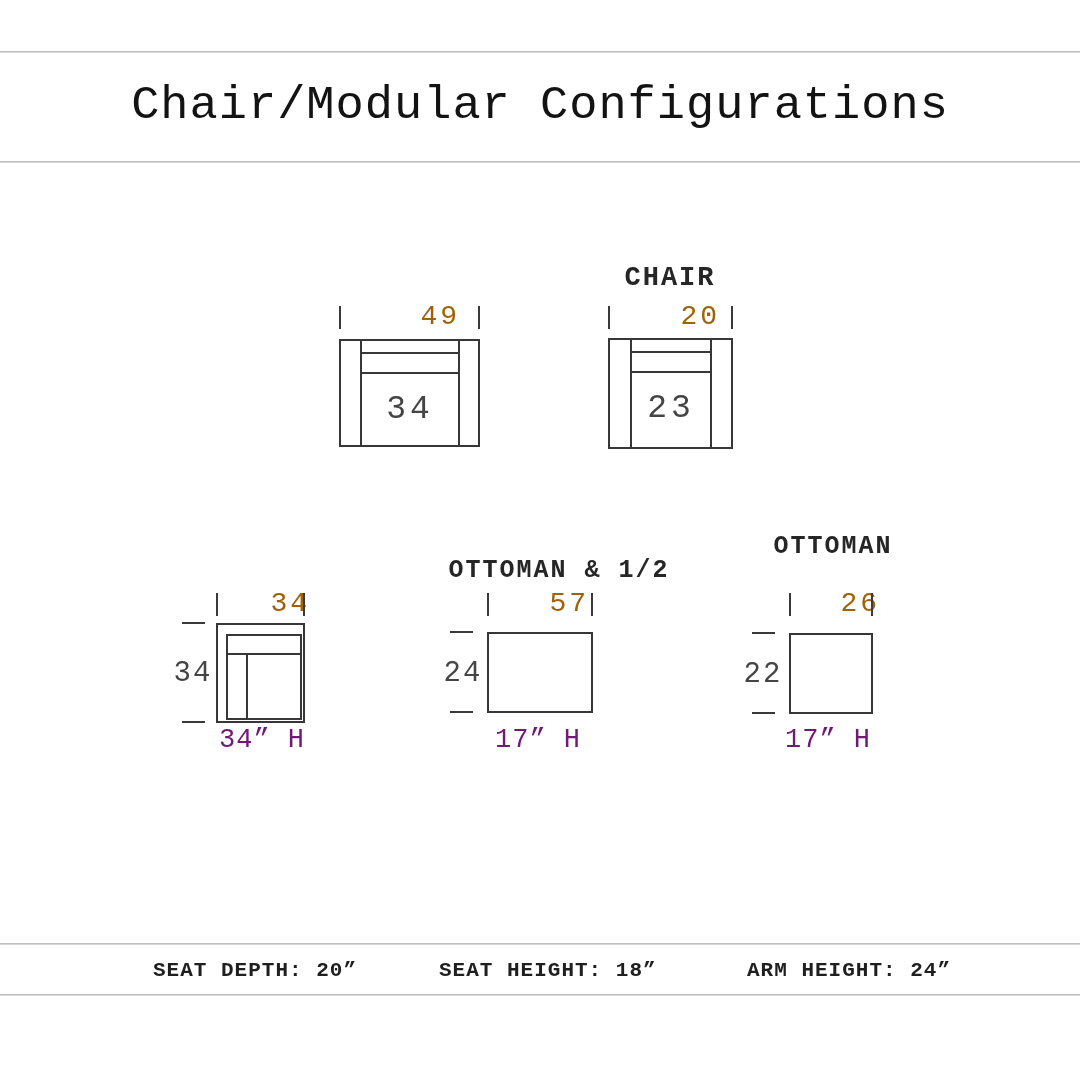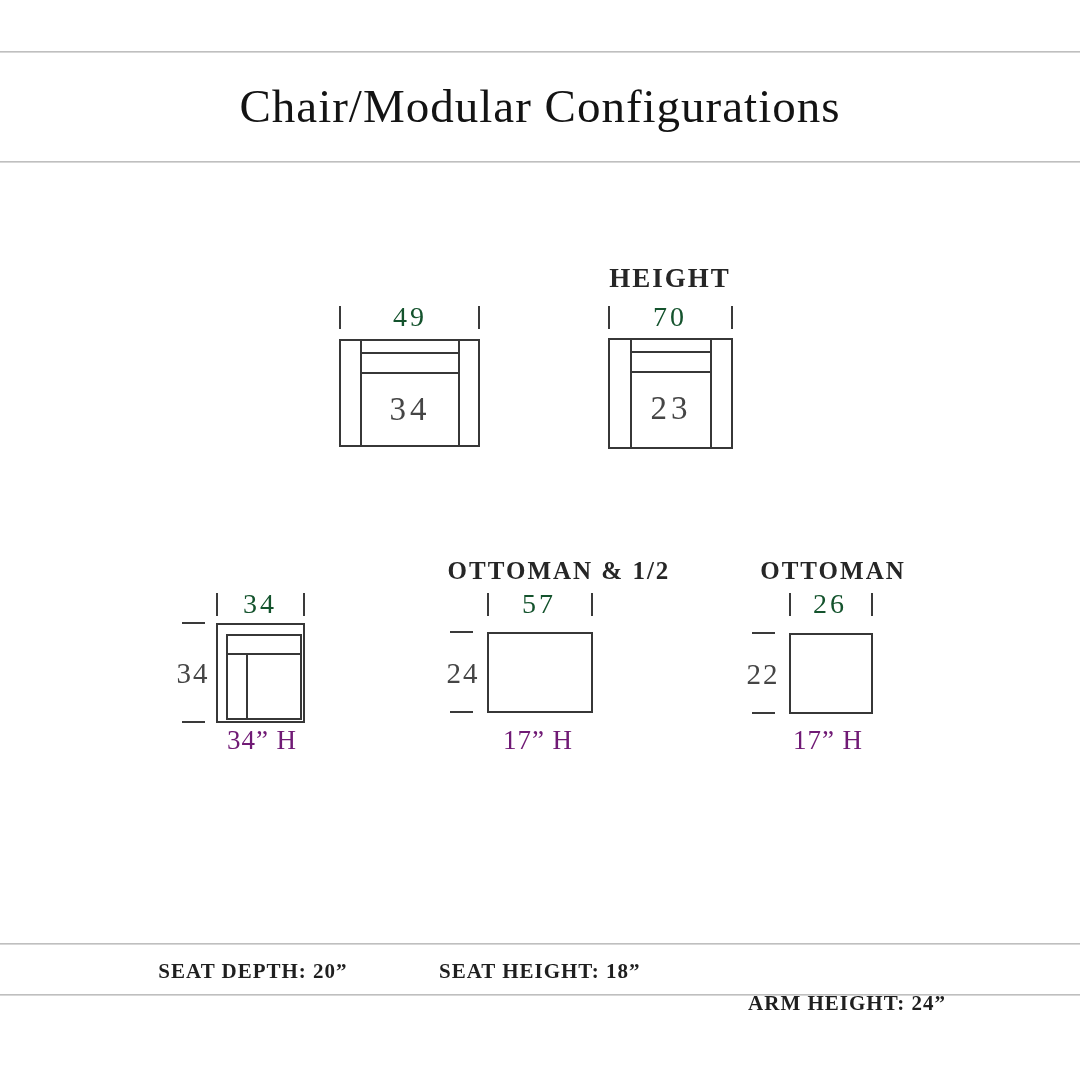--- a/index.html
+++ b/index.html
@@ -1,36 +1,36 @@
 <!DOCTYPE html>
 <html><head>
 <meta charset="utf-8">
 <style>
   html,body { margin:0; padding:0; background:#ffffff; }
   .canvas {
     position:relative; width:1080px; height:1080px; background:#ffffff;
-    font-family:Liberation Serif, serif; overflow:hidden;
+    font-family:Liberation Mono, monospace; overflow:hidden;
   }
   .rule {
     position:absolute; left:0; width:1080px; height:2px;
     background:linear-gradient(#b3b3b3,#e3e3e3);
   }
   .title {
     position:absolute; left:0; top:79px; width:1080px; margin:0;
     text-align:center; font-size:47px; font-weight:400; letter-spacing:1px;
     color:#131313; line-height:54px; white-space:nowrap;
   }
   .mod-label {
     position:absolute; text-align:center; font-weight:700; color:#262626;
     white-space:nowrap;
   }
   .mod-label.row1 { font-size:27px; letter-spacing:2px; line-height:30px; }
   .mod-label.row2 { font-size:25px; letter-spacing:2px; line-height:28px; }
   .dim-num {
-    position:absolute; text-align:center; color:#14532d; font-size:28px;
+    position:absolute; text-align:right; color:#a16207; font-size:28px;
     letter-spacing:3px; line-height:30px; white-space:nowrap;
   }
   .side-num {
     position:absolute; text-align:center; color:#454545; font-size:29px;
     letter-spacing:2px; line-height:31px; white-space:nowrap;
   }
   .seat-num {
     position:absolute; text-align:center; color:#454545; font-size:33px;
     letter-spacing:4px; line-height:33px; white-space:nowrap;
   }
@@ -65,23 +65,23 @@
   <div class="dim-num" style="left:360px;top:302px;width:100px;">49</div>
   <div class="tick-v" style="left:478px;top:306px;"></div>
   <div class="box" style="left:339px;top:339px;width:141px;height:108px;">
     <div class="iline-v" style="left:19px;top:0;bottom:0;"></div>
     <div class="iline-v" style="left:117px;top:0;bottom:0;"></div>
     <div class="iline-h" style="left:21px;width:96px;top:11px;"></div>
     <div class="iline-h" style="left:21px;width:96px;top:31px;"></div>
     <div class="seat-num" style="left:21px;width:96px;top:52px;">34</div>
   </div>
 
-  <div class="mod-label row1" style="left:570px;top:263px;width:200px;">HEIGHT</div>
+  <div class="mod-label row1" style="left:570px;top:263px;width:200px;">CHAIR</div>
   <div class="tick-v" style="left:608px;top:306px;"></div>
-  <div class="dim-num" style="left:620px;top:302px;width:100px;">70</div>
+  <div class="dim-num" style="left:620px;top:302px;width:100px;">20</div>
   <div class="tick-v" style="left:731px;top:306px;"></div>
   <div class="box" style="left:608px;top:338px;width:125px;height:111px;">
     <div class="iline-v" style="left:20px;top:0;bottom:0;"></div>
     <div class="iline-v" style="left:100px;top:0;bottom:0;"></div>
     <div class="iline-h" style="left:22px;width:78px;top:11px;"></div>
     <div class="iline-h" style="left:22px;width:78px;top:31px;"></div>
     <div class="seat-num" style="left:22px;width:78px;top:52px;">23</div>
   </div>
 
   <div class="tick-v" style="left:216px;top:593px;"></div>
@@ -105,31 +105,31 @@
   <div class="dim-num" style="left:489px;top:589px;width:100px;">57</div>
   <div class="tick-v" style="left:591px;top:593px;"></div>
 
   <div class="tick-h" style="left:450px;top:631px;"></div>
   <div class="side-num" style="left:436px;top:658px;width:54px;">24</div>
   <div class="tick-h" style="left:450px;top:711px;"></div>
 
   <div class="box" style="left:487px;top:632px;width:106px;height:81px;"></div>
   <div class="h-label" style="left:458px;top:725px;width:160px;">17” H</div>
 
-  <div class="mod-label row2" style="left:733px;top:557px;width:200px;">OTTOMAN</div>
+  <div class="mod-label row2" style="left:733px;top:533px;width:200px;">OTTOMAN</div>
   <div class="tick-v" style="left:789px;top:593px;"></div>
   <div class="dim-num" style="left:780px;top:589px;width:100px;">26</div>
   <div class="tick-v" style="left:871px;top:593px;"></div>
 
   <div class="tick-h" style="left:752px;top:632px;"></div>
   <div class="side-num" style="left:736px;top:659px;width:54px;">22</div>
   <div class="tick-h" style="left:752px;top:712px;"></div>
 
   <div class="box" style="left:789px;top:633px;width:84px;height:81px;"></div>
   <div class="h-label" style="left:748px;top:725px;width:160px;">17” H</div>
 
   <div class="rule" style="top:943px;"></div>
   <div class="footer-label" style="left:130px;top:959px;width:200px;margin-left:23px;">SEAT DEPTH: 20”</div>
   <div class="footer-label" style="left:439px;top:959px;width:200px;">SEAT HEIGHT: 18”</div>
-  <div class="footer-label" style="left:747px;top:959px;width:200px;margin-top:32px;">ARM HEIGHT: 24”</div>
+  <div class="footer-label" style="left:747px;top:959px;width:200px;">ARM HEIGHT: 24”</div>
   <div class="rule" style="top:994px;"></div>
 
 </div>
 
 </body></html>

